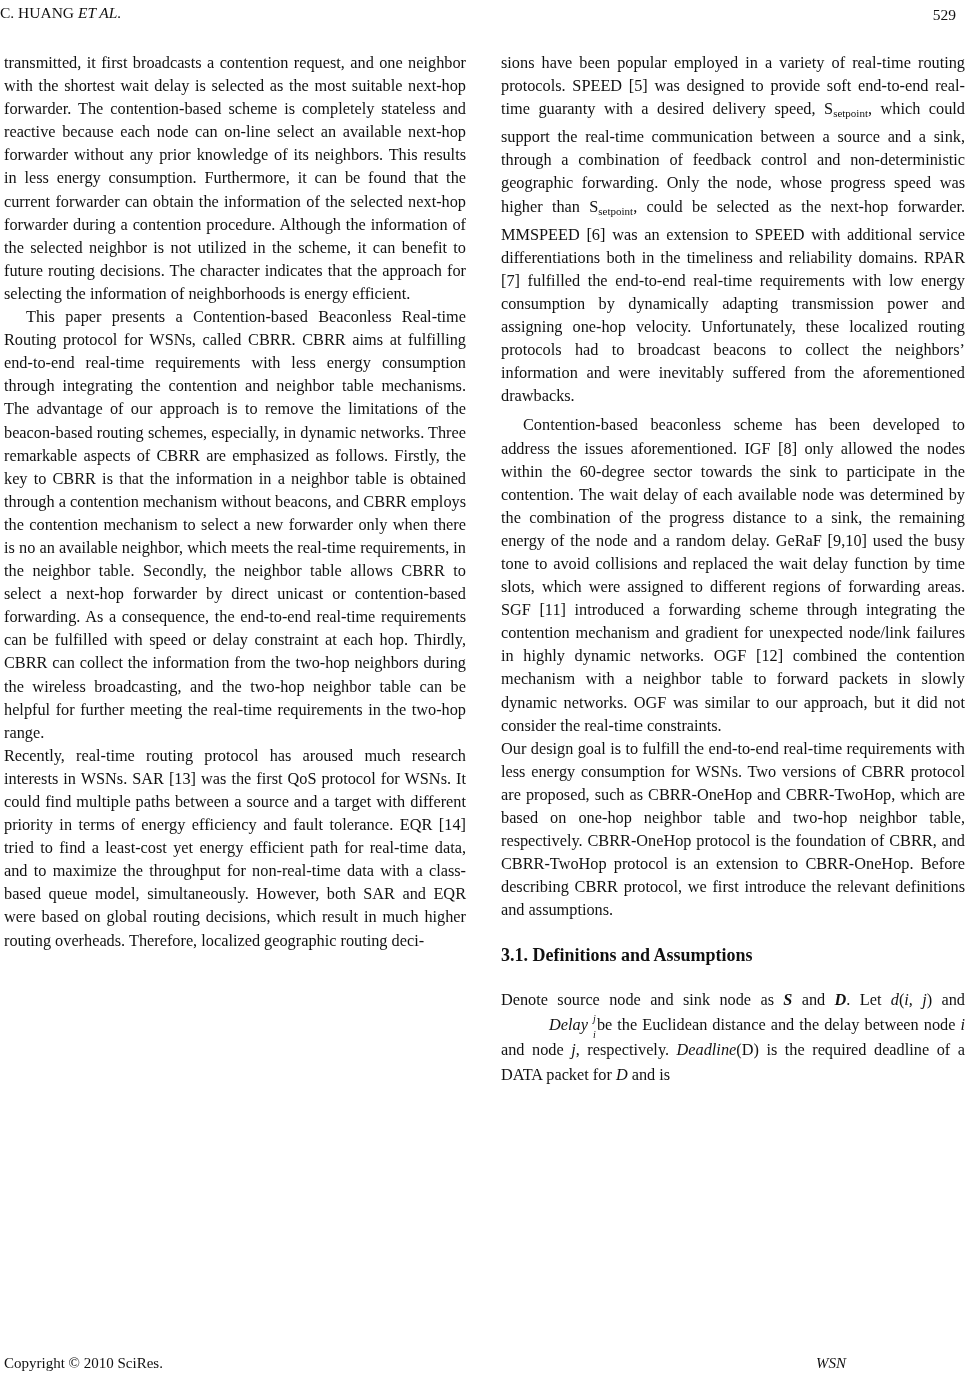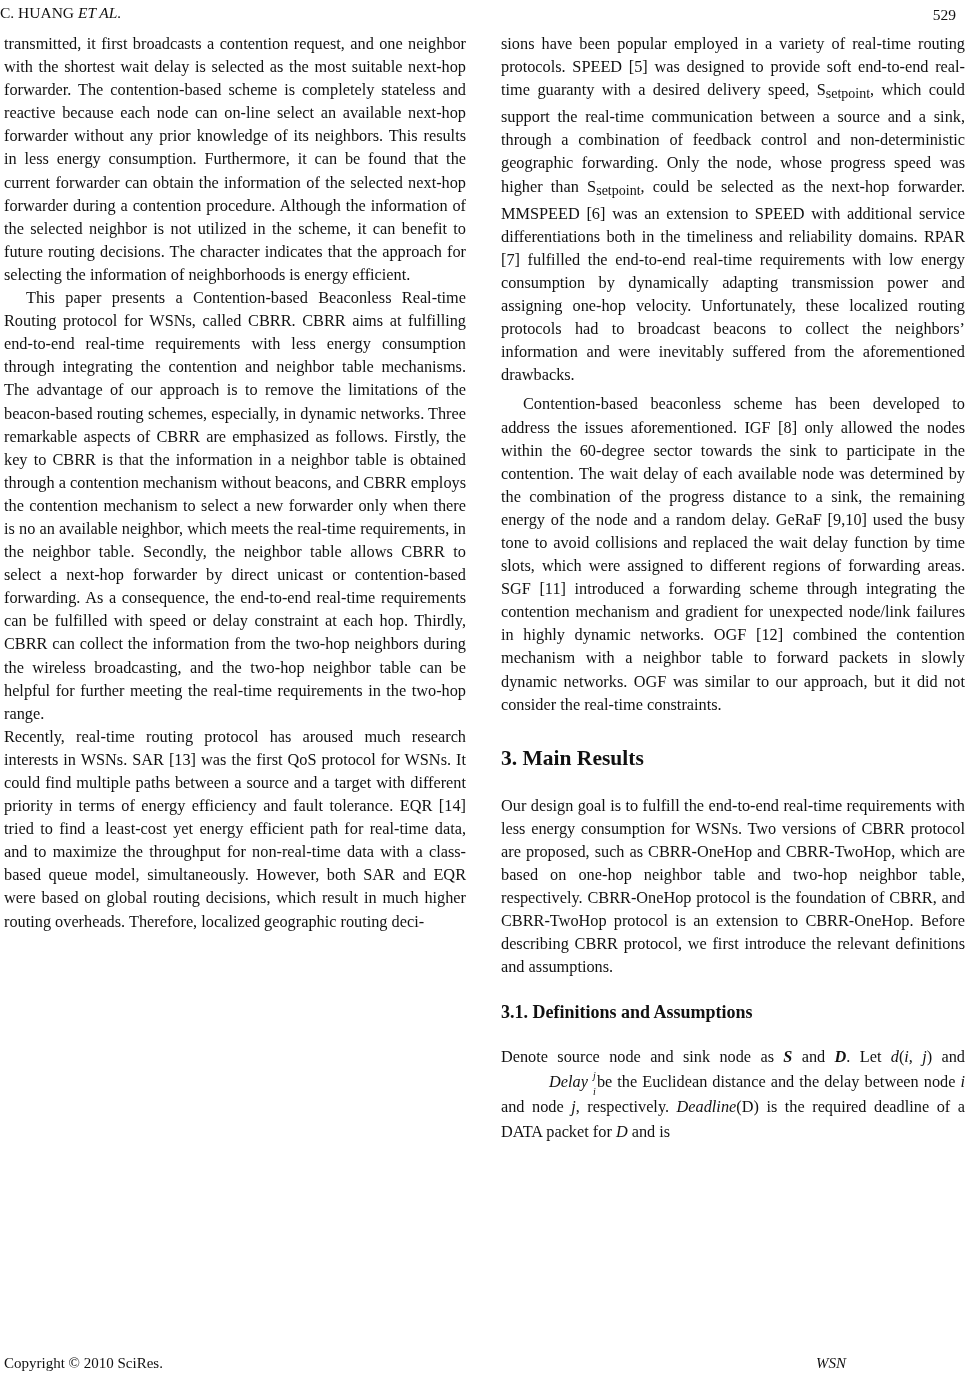--- a/index.html
+++ b/index.html
@@ -2,30 +2,30 @@
 <html><head>
 <meta charset="utf-8">
 <style>
   html, body { margin:0; padding:0; background:#ffffff; }
   body { width:966px; height:1386px; position:relative; overflow:hidden;
          font-family:"Liberation Serif", "DejaVu Serif", serif; color:#111; }
   .header { position:absolute; top:4px; left:0; width:966px; height:20px; }
   .running-head { position:absolute; left:0; width:966px; text-align:left; font-size:15.5px; top:0; }
   .running-head i { font-style:italic; }
   .page-num { position:absolute; right:10px; top:2px; font-size:15.5px; }
-  .col { position:absolute; top:32px; width:462px; font-size:16.3px; line-height:23.1px; text-align:justify; }
+  .col { position:absolute; top:51px; width:462px; font-size:16.3px; line-height:23.1px; text-align:justify; }
   .col-left { left:4px; }
   .col-right { left:501px; width:464px; }
   p { margin:0; }
   p.indent { text-indent:22px; }
   h2 { font-size:21.5px; font-weight:bold; margin:0; line-height:28px; }
   h3 { font-size:18px; font-weight:bold; margin:0; line-height:24px; }
   .sec-gap-before { margin-top:22px; }
   .sec-gap-after { margin-bottom:20px; }
-  .sub { font-size:14px; vertical-align:-3px; }
+  .sub { font-size:11px; vertical-align:-3px; }
   .footer { position:absolute; top:1355px; left:0; width:856px; height:20px; font-size:15px; }
   .copyright { position:absolute; left:4px; top:0; }
   .journal { position:absolute; right:10px; top:0; font-weight:normal; font-style:italic; }
   .math i { font-style:italic; }
   .delay-sym { font-style:italic; display:inline-block; position:relative; padding-right:4px;margin-left:48px; }
   .delay-sym .sup { position:absolute; right:-4px; top:-6px; font-size:10px; font-style:italic; }
   .delay-sym .subi { position:absolute; right:-4px; top:10px; font-size:10px; font-style:italic; }
 </style>
 </head>
 <body>
@@ -40,21 +40,20 @@
 
 <div class="col col-left">
   <p>transmitted, it first broadcasts a contention request, and one neighbor with the shortest wait delay is selected as the most suitable next-hop forwarder. The contention-based scheme is completely stateless and reactive because each node can on-line select an available next-hop forwarder without any prior knowledge of its neighbors. This results in less energy consumption. Furthermore, it can be found that the current forwarder can obtain the information of the selected next-hop forwarder during a contention procedure. Although the information of the selected neighbor is not utilized in the scheme, it can benefit to future routing decisions. The character indicates that the approach for selecting the information of neighborhoods is energy efficient.</p>
   <p class="indent">This paper presents a Contention-based Beaconless Real-time Routing protocol for WSNs, called CBRR. CBRR aims at fulfilling end-to-end real-time requirements with less energy consumption through integrating the contention and neighbor table mechanisms. The advantage of our approach is to remove the limitations of the beacon-based routing schemes, especially, in dynamic networks. Three remarkable aspects of CBRR are emphasized as follows. Firstly, the key to CBRR is that the information in a neighbor table is obtained through a contention mechanism without beacons, and CBRR employs the contention mechanism to select a new forwarder only when there is no an available neighbor, which meets the real-time requirements, in the neighbor table. Secondly, the neighbor table allows CBRR to select a next-hop forwarder by direct unicast or contention-based forwarding. As a consequence, the end-to-end real-time requirements can be fulfilled with speed or delay constraint at each hop. Thirdly, CBRR can collect the information from the two-hop neighbors during the wireless broadcasting, and the two-hop neighbor table can be helpful for further meeting the real-time requirements in the two-hop range.</p>
   <p>Recently, real-time routing protocol has aroused much research interests in WSNs. SAR [13] was the first QoS protocol for WSNs. It could find multiple paths between a source and a target with different priority in terms of energy efficiency and fault tolerance. EQR [14] tried to find a least-cost yet energy efficient path for real-time data, and to maximize the throughput for non-real-time data with a class-based queue model, simultaneously. However, both SAR and EQR were based on global routing decisions, which result in much higher routing overheads. Therefore, localized geographic routing deci-</p>
 </div>
 
 <div class="col col-right">
   <p><span>sions have been popular employed in a variety of real-time routing protocols. SPEED [5] was designed to provide soft end-to-end real-time guaranty with a desired delivery speed, S</span><span class="sub">setpoint</span><span>, which could support the real-time communication between a source and a sink, through a combination of feedback control and non-deterministic geographic forwarding. Only the node, whose progress speed was higher than S</span><span class="sub">setpoint</span><span>, could be selected as the next-hop forwarder. MMSPEED [6] was an extension to SPEED with additional service differentiations both in the timeliness and reliability domains. RPAR [7] fulfilled the end-to-end real-time requirements with low energy consumption by dynamically adapting transmission power and assigning one-hop velocity. Unfortunately, these localized routing protocols had to broadcast beacons to collect the neighbors’ information and were inevitably suffered from the aforementioned drawbacks.</span></p>
   <p class="indent" style="margin-top:6px;">Contention-based beaconless scheme has been developed to address the issues aforementioned. IGF [8] only allowed the nodes within the 60-degree sector towards the sink to participate in the contention. The wait delay of each available node was determined by the combination of the progress distance to a sink, the remaining energy of the node and a random delay. GeRaF [9,10] used the busy tone to avoid collisions and replaced the wait delay function by time slots, which were assigned to different regions of forwarding areas. SGF [11] introduced a forwarding scheme through integrating the contention mechanism and gradient for unexpected node/link failures in highly dynamic networks. OGF [12] combined the contention mechanism with a neighbor table to forward packets in slowly dynamic networks. OGF was similar to our approach, but it did not consider the real-time constraints.</p>
-  <h2 style="margin-top:28px;margin-bottom:22px;">3. Main Results</h2>
   <p>Our design goal is to fulfill the end-to-end real-time requirements with less energy consumption for WSNs. Two versions of CBRR protocol are proposed, such as CBRR-OneHop and CBRR-TwoHop, which are based on one-hop neighbor table and two-hop neighbor table, respectively. CBRR-OneHop protocol is the foundation of CBRR, and CBRR-TwoHop protocol is an extension to CBRR-OneHop. Before describing CBRR protocol, we first introduce the relevant definitions and assumptions.</p>
   <h3 style="margin-top:22px;margin-bottom:20px;">3.1. Definitions and Assumptions</h3>
   <p class="math" style="line-height:25px;"><span>Denote source node and sink node as </span><b><i>S</i></b><span> and </span><b><i>D</i></b><span>. Let </span><i>d</i><span>(</span><i>i, j</i><span>) and </span> <span class="delay-sym"><span>Delay</span><span class="sup">j</span><span class="subi">i</span></span><span> be the Euclidean distance and the delay between node </span><i>i</i><span> and node </span><i>j</i><span>, respectively. </span><i>Deadline</i><span>(</span><span>D</span><span>) is the required deadline of a DATA packet for </span><i>D</i><span> and is</span></p>
 </div>
 
 <div class="footer">
   <span class="copyright">Copyright © 2010 SciRes.</span>
   <span class="journal">WSN</span>
 </div>
 

